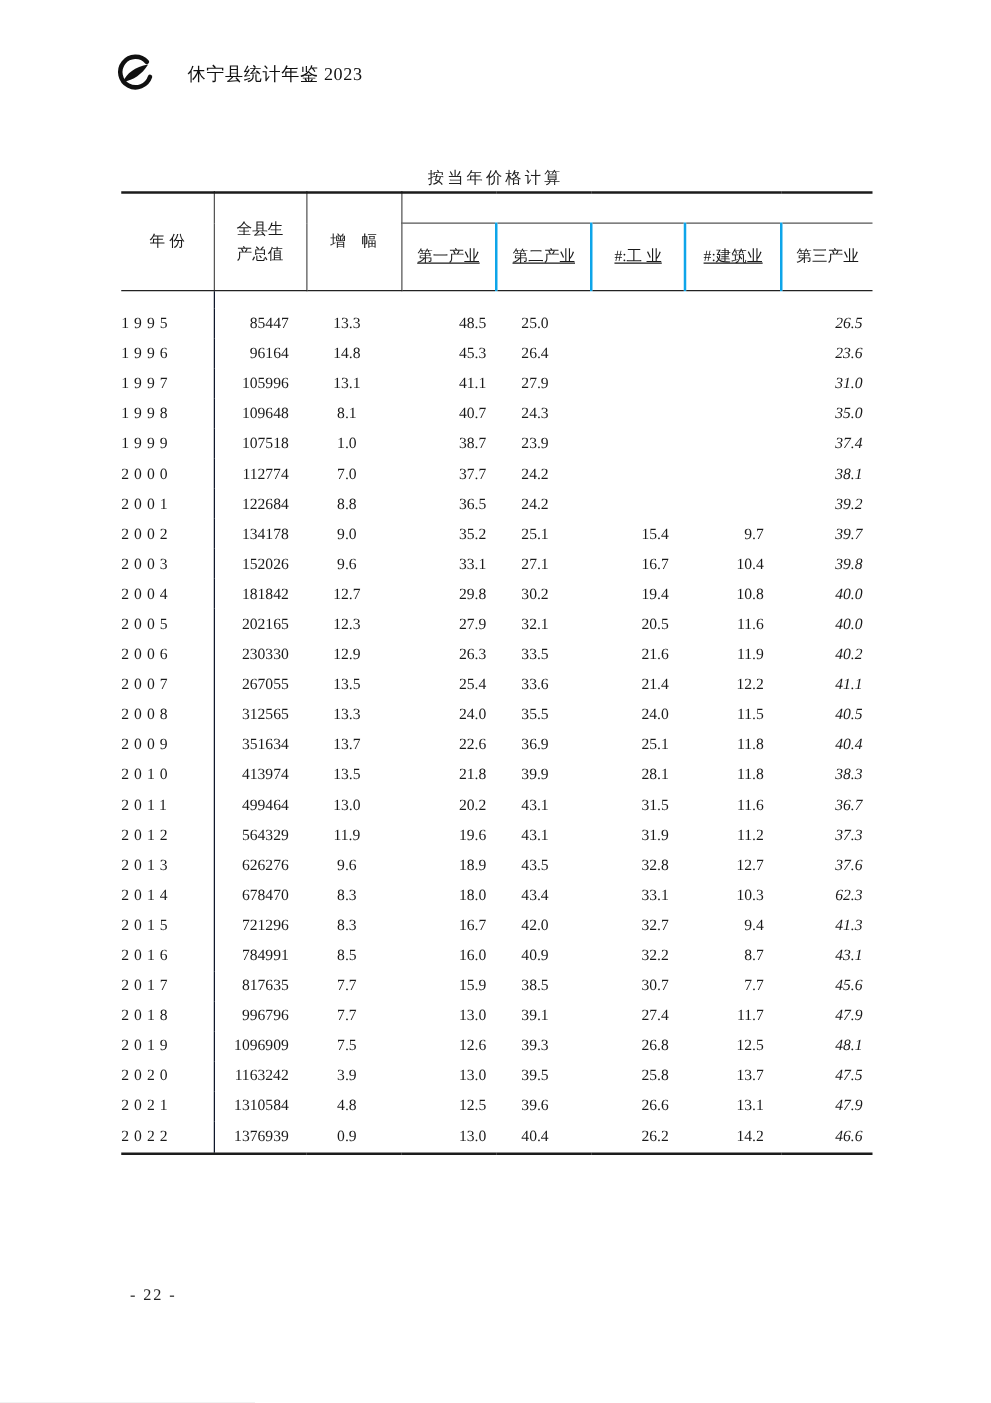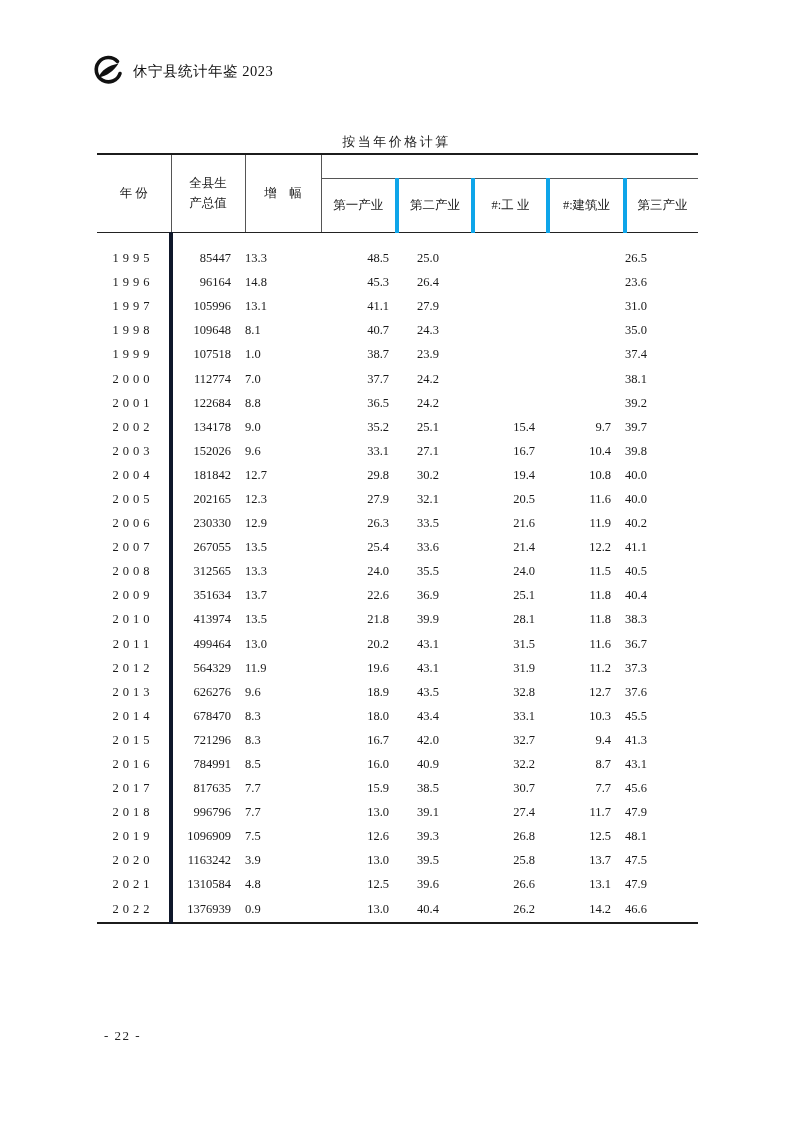--- a/index.html
+++ b/index.html
@@ -15,24 +15,24 @@
     background: #ffffff;
     font-family: "Liberation Serif", "DejaVu Serif", serif;
     color: #1a1a1a;
     overflow: hidden;
   }
 
   
   .page-header {
     position: absolute;
     left: 90px;
-    top: 54px;
+    top: 42px;
     display: flex;
     align-items: center;
-    gap: 9px;
+    gap: 26px;
   }
   .logo {
     width: 34px;
     height: 34px;
     display: inline-block;
   }
   .yearbook-title {
     font-size: 14.5px;
     letter-spacing: 0.5px;
     color: #111;
@@ -83,40 +83,39 @@
     text-align: center;
     vertical-align: middle;
     padding: 0;
     line-height: 1.55;
   }
   th.hdr-year   { border-right: 1px solid #555; border-bottom: 1.6px solid #222; }
   th.hdr-gdp    { border-right: 1px solid #555; border-bottom: 1.6px solid #222; }
   th.hdr-growth { border-right: 1px solid #555; border-bottom: 1.6px solid #222; }
   th.group-hdr  { height: 23px; border-bottom: 1px solid #555; }
   tr.sub-hdr-row th { height: 53px; border-bottom: 1.6px solid #222; }
-  tr.sub-hdr-row th.subsep { border-right: 4px solid #0ea5e9; }
+  tr.sub-hdr-row th.subsep { border-right: 2px solid #0ea5e9; text-decoration: underline; }
 
   tbody tr.spacer { height: 14px; }
   tbody td {
     padding: 0;
     vertical-align: middle;
     white-space: nowrap;
   }
   tbody td.col0 {
-    border-right: 4px solid #0f172a;
-    text-align: center;
+    border-right: 1px solid #0f172a;
     letter-spacing: 4px;
   }
   tbody td.col1 { text-align: right; padding-right: 14px; }
-  tbody td.col2 { text-align: left; padding-right: 11px; }
+  tbody td.col2 { text-align: center; padding-right: 11px; }
   tbody td.col3 { text-align: right; padding-right: 8px;  }
   tbody td.col4 { text-align: center; padding-right: 14px; }
   tbody td.col5 { text-align: right; padding-right: 13px; }
   tbody td.col6 { text-align: right; padding-right: 14px; }
-  tbody td.col7 { padding-right: 8px;  }
+  tbody td.col7 { text-align: right; padding-right: 8px; font-style: italic;  }
 
   
   .page-number {
     position: absolute;
     left: 104px;
     top: 1028px;
     font-size: 13px;
     letter-spacing: 1.5px;
     color: #222;
   }
@@ -365,21 +364,21 @@
           <td class="col7">37.6</td>
         </tr>
         <tr>
           <td class="col0">2014</td>
           <td class="col1">678470</td>
           <td class="col2">8.3</td>
           <td class="col3">18.0</td>
           <td class="col4">43.4</td>
           <td class="col5">33.1</td>
           <td class="col6">10.3</td>
-          <td class="col7">45.5</td>
+          <td class="col7">62.3</td>
         </tr>
         <tr>
           <td class="col0">2015</td>
           <td class="col1">721296</td>
           <td class="col2">8.3</td>
           <td class="col3">16.7</td>
           <td class="col4">42.0</td>
           <td class="col5">32.7</td>
           <td class="col6">9.4</td>
           <td class="col7">41.3</td>

